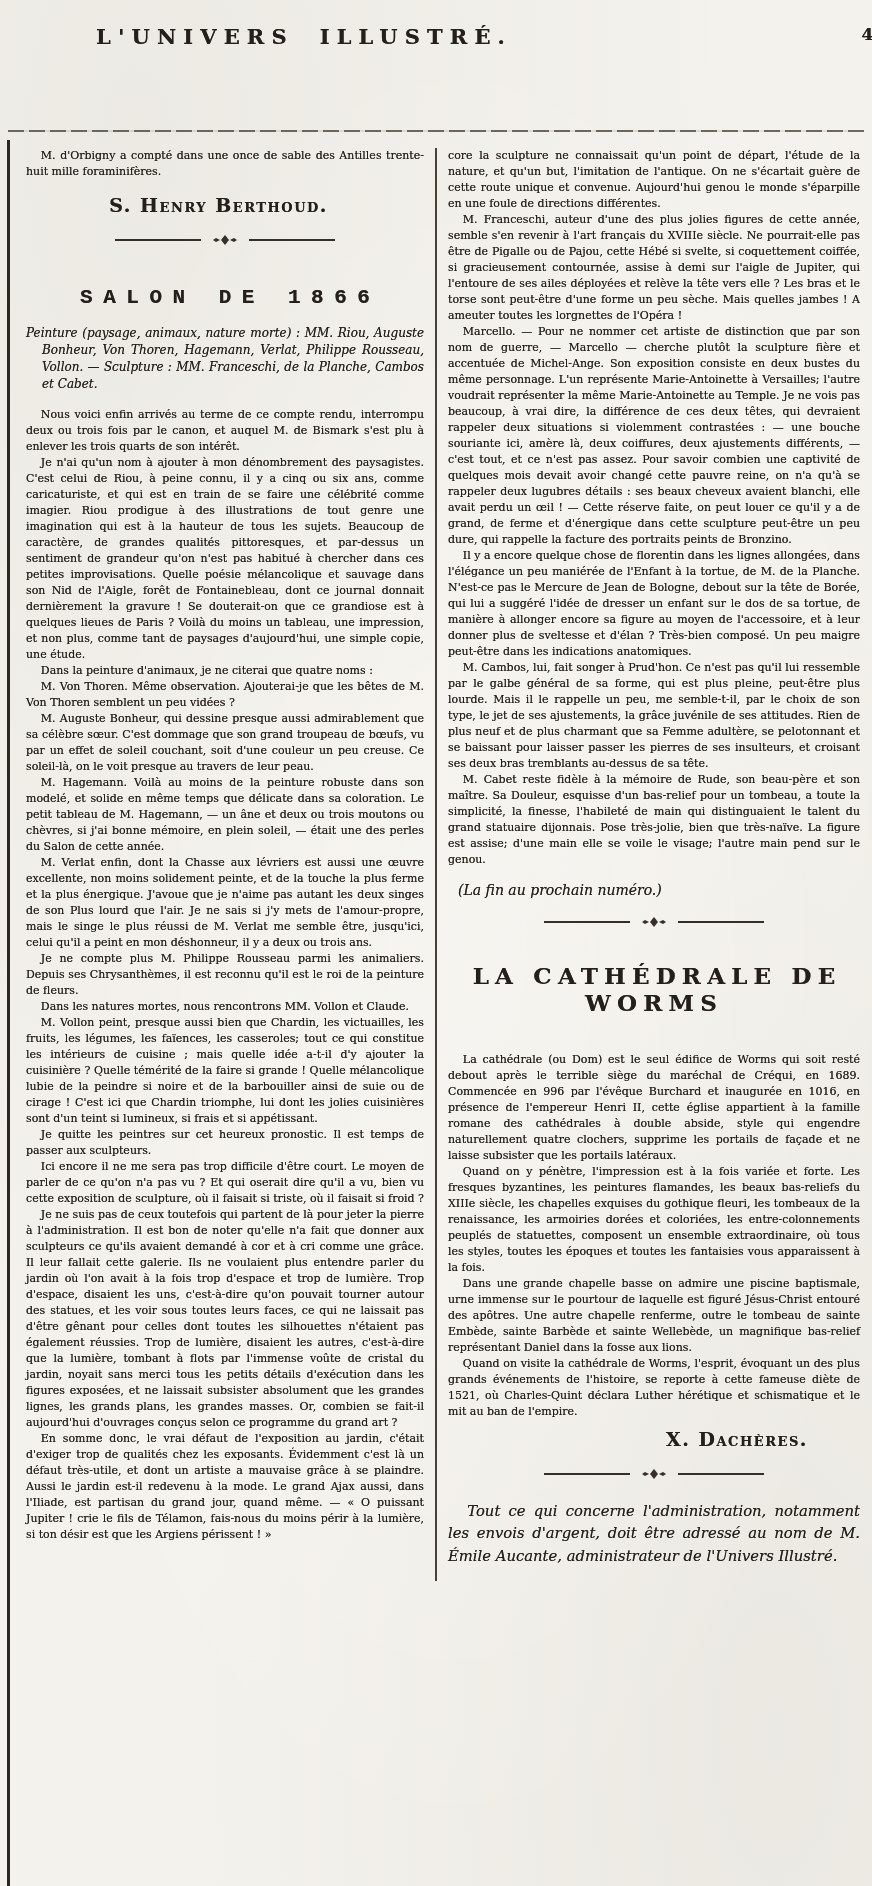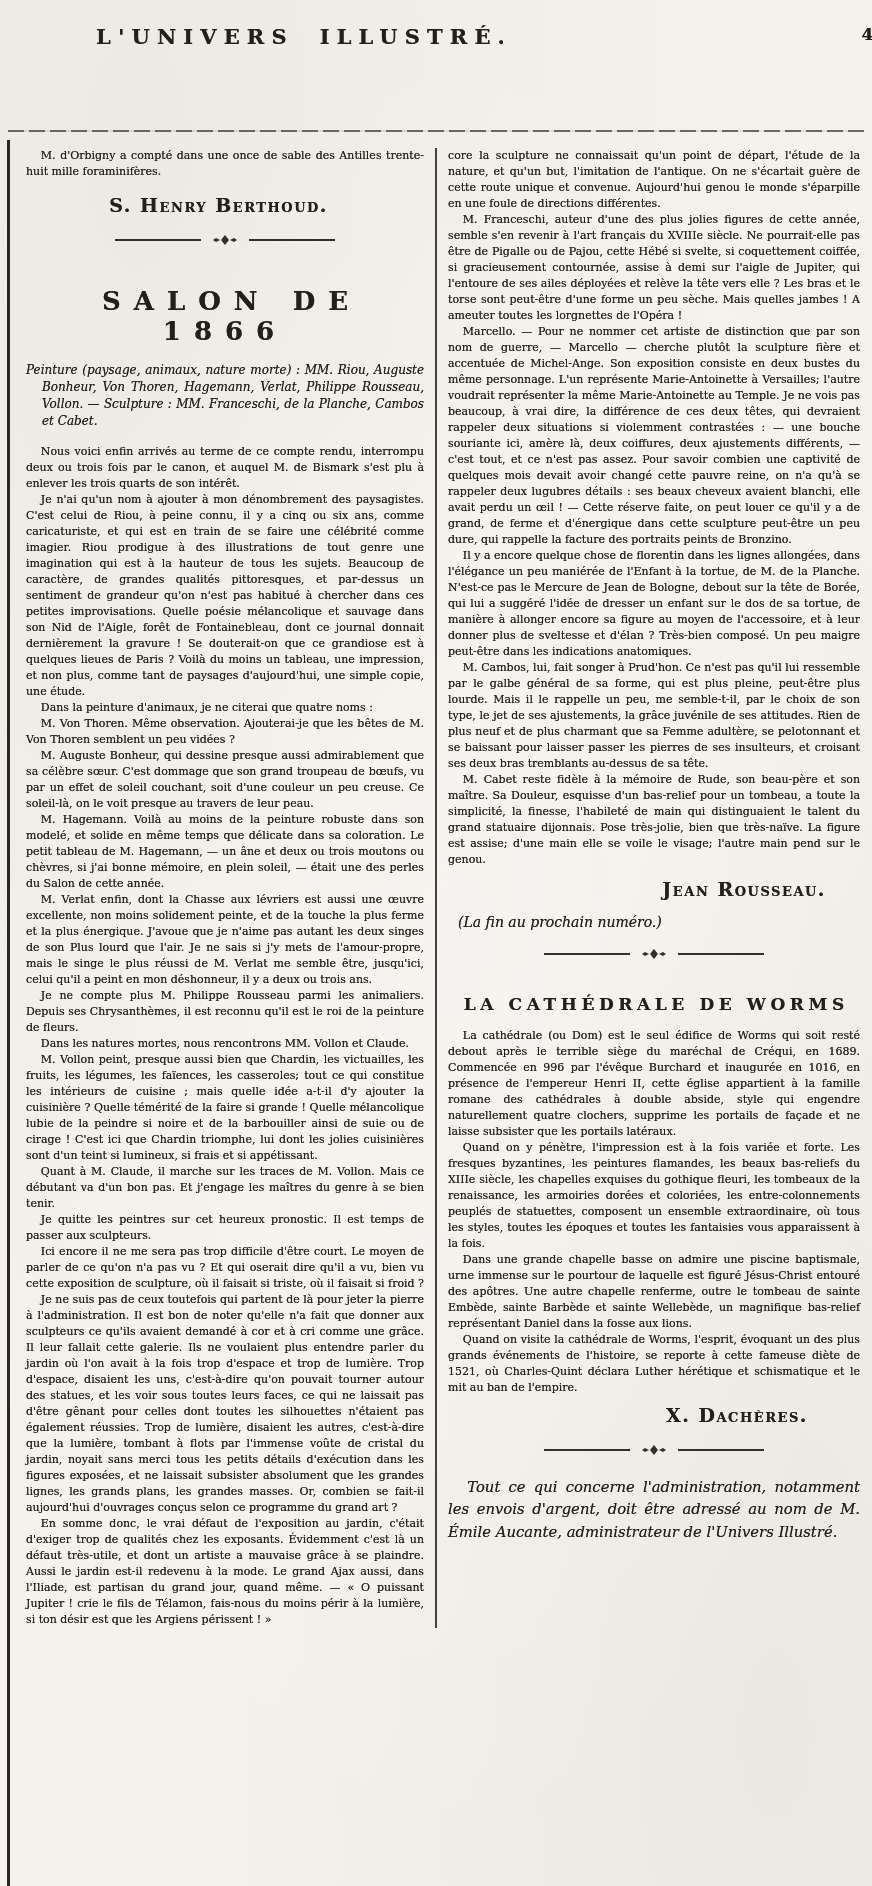--- a/index.html
+++ b/index.html
@@ -56,22 +56,22 @@
 
   
   .divider{display:flex;align-items:center;justify-content:center;margin:18px 0;}
   .divider .seg{height:1.5px;background:#342f29;width:86px;margin:0 7px;}
   .divider svg{display:block;}
 
   
   .article-title{
     text-align:center;font-weight:bold;margin:0;
   }
-  .salon-title{font-size:26px;letter-spacing:0.5em;text-indent:0.5em;margin:40px 0 16px;}
-  .worms-title{font-size:17px;letter-spacing:0.27em;text-indent:0.27em;margin:34px 0 14px;}
+  .salon-title{font-size:21px;letter-spacing:0.5em;text-indent:0.5em;margin:40px 0 16px;font-family:Liberation Mono, monospace;}
+  .worms-title{font-size:23px;letter-spacing:0.27em;text-indent:0.27em;margin:34px 0 36px;}
 
   .byline{
     font-size:12px;font-style:italic;line-height:1.42;text-align:justify;
     padding-left:16px;text-indent:-16px;margin:0 0 14px;
   }
 
   .admin-note{
     font-style:italic;font-size:14.8px;line-height:1.52;text-align:justify;
     text-indent:1.3em;margin:20px 0 14px;
   }
@@ -112,41 +112,39 @@
       <p class="par">Nous voici enfin arrivés au terme de ce compte rendu, interrompu deux ou trois fois par le canon, et auquel M. de Bismark s'est plu à enlever les trois quarts de son intérêt.</p>
       <p class="par">Je n'ai qu'un nom à ajouter à mon dénombrement des paysagistes. C'est celui de Riou, à peine connu, il y a cinq ou six ans, comme caricaturiste, et qui est en train de se faire une célébrité comme imagier. Riou prodigue à des illustrations de tout genre une imagination qui est à la hauteur de tous les sujets. Beaucoup de caractère, de grandes qualités pittoresques, et par-dessus un sentiment de grandeur qu'on n'est pas habitué à chercher dans ces petites improvisations. Quelle poésie mélancolique et sauvage dans son Nid de l'Aigle, forêt de Fontainebleau, dont ce journal donnait dernièrement la gravure ! Se douterait-on que ce grandiose est à quelques lieues de Paris ? Voilà du moins un tableau, une impression, et non plus, comme tant de paysages d'aujourd'hui, une simple copie, une étude.</p>
       <p class="par">Dans la peinture d'animaux, je ne citerai que quatre noms :</p>
       <p class="par">M. Von Thoren. Même observation. Ajouterai-je que les bêtes de M. Von Thoren semblent un peu vidées ?</p>
       <p class="par">M. Auguste Bonheur, qui dessine presque aussi admirablement que sa célèbre sœur. C'est dommage que son grand troupeau de bœufs, vu par un effet de soleil couchant, soit d'une couleur un peu creuse. Ce soleil-là, on le voit presque au travers de leur peau.</p>
       <p class="par">M. Hagemann. Voilà au moins de la peinture robuste dans son modelé, et solide en même temps que délicate dans sa coloration. Le petit tableau de M. Hagemann, — un âne et deux ou trois moutons ou chèvres, si j'ai bonne mémoire, en plein soleil, — était une des perles du Salon de cette année.</p>
       <p class="par">M. Verlat enfin, dont la Chasse aux lévriers est aussi une œuvre excellente, non moins solidement peinte, et de la touche la plus ferme et la plus énergique. J'avoue que je n'aime pas autant les deux singes de son Plus lourd que l'air. Je ne sais si j'y mets de l'amour-propre, mais le singe le plus réussi de M. Verlat me semble être, jusqu'ici, celui qu'il a peint en mon déshonneur, il y a deux ou trois ans.</p>
       <p class="par">Je ne compte plus M. Philippe Rousseau parmi les animaliers. Depuis ses Chrysanthèmes, il est reconnu qu'il est le roi de la peinture de fleurs.</p>
       <p class="par">Dans les natures mortes, nous rencontrons MM. Vollon et Claude.</p>
       <p class="par">M. Vollon peint, presque aussi bien que Chardin, les victuailles, les fruits, les légumes, les faïences, les casseroles; tout ce qui constitue les intérieurs de cuisine ; mais quelle idée a-t-il d'y ajouter la cuisinière ? Quelle témérité de la faire si grande ! Quelle mélancolique lubie de la peindre si noire et de la barbouiller ainsi de suie ou de cirage ! C'est ici que Chardin triomphe, lui dont les jolies cuisinières sont d'un teint si lumineux, si frais et si appétissant.</p>
-      <p class="par">Quant à M. Claude, il marche sur les traces de M. Vollon. Mais ce débutant va d'un bon pas. Et j'engage les maîtres du genre à se bien tenir.</p>
       <p class="par">Je quitte les peintres sur cet heureux pronostic. Il est temps de passer aux sculpteurs.</p>
       <p class="par">Ici encore il ne me sera pas trop difficile d'être court. Le moyen de parler de ce qu'on n'a pas vu ? Et qui oserait dire qu'il a vu, bien vu cette exposition de sculpture, où il faisait si triste, où il faisait si froid ?</p>
       <p class="par">Je ne suis pas de ceux toutefois qui partent de là pour jeter la pierre à l'administration. Il est bon de noter qu'elle n'a fait que donner aux sculpteurs ce qu'ils avaient demandé à cor et à cri comme une grâce. Il leur fallait cette galerie. Ils ne voulaient plus entendre parler du jardin où l'on avait à la fois trop d'espace et trop de lumière. Trop d'espace, disaient les uns, c'est-à-dire qu'on pouvait tourner autour des statues, et les voir sous toutes leurs faces, ce qui ne laissait pas d'être gênant pour celles dont toutes les silhouettes n'étaient pas également réussies. Trop de lumière, disaient les autres, c'est-à-dire que la lumière, tombant à flots par l'immense voûte de cristal du jardin, noyait sans merci tous les petits détails d'exécution dans les figures exposées, et ne laissait subsister absolument que les grandes lignes, les grands plans, les grandes masses. Or, combien se fait-il aujourd'hui d'ouvrages conçus selon ce programme du grand art ?</p>
       <p class="par">En somme donc, le vrai défaut de l'exposition au jardin, c'était d'exiger trop de qualités chez les exposants. Évidemment c'est là un défaut très-utile, et dont un artiste a mauvaise grâce à se plaindre. Aussi le jardin est-il redevenu à la mode. Le grand Ajax aussi, dans l'Iliade, est partisan du grand jour, quand même. — « O puissant Jupiter ! crie le fils de Télamon, fais-nous du moins périr à la lumière, si ton désir est que les Argiens périssent ! »</p>
 
     </div>
 
     <div class="col-gap">
       <div class="column-divider-line"></div>
     </div>
 
     <div class="col-right ink">
       <p class="par noindent">core la sculpture ne connaissait qu'un point de départ, l'étude de la nature, et qu'un but, l'imitation de l'antique. On ne s'écartait guère de cette route unique et convenue. Aujourd'hui genou le monde s'éparpille en une foule de directions différentes.</p>
       <p class="par">M. Franceschi, auteur d'une des plus jolies figures de cette année, semble s'en revenir à l'art français du XVIIIe siècle. Ne pourrait-elle pas être de Pigalle ou de Pajou, cette Hébé si svelte, si coquettement coiffée, si gracieusement contournée, assise à demi sur l'aigle de Jupiter, qui l'entoure de ses ailes déployées et relève la tête vers elle ? Les bras et le torse sont peut-être d'une forme un peu sèche. Mais quelles jambes ! A ameuter toutes les lorgnettes de l'Opéra !</p>
       <p class="par">Marcello. — Pour ne nommer cet artiste de distinction que par son nom de guerre, — Marcello — cherche plutôt la sculpture fière et accentuée de Michel-Ange. Son exposition consiste en deux bustes du même personnage. L'un représente Marie-Antoinette à Versailles; l'autre voudrait représenter la même Marie-Antoinette au Temple. Je ne vois pas beaucoup, à vrai dire, la différence de ces deux têtes, qui devraient rappeler deux situations si violemment contrastées : — une bouche souriante ici, amère là, deux coiffures, deux ajustements différents, — c'est tout, et ce n'est pas assez. Pour savoir combien une captivité de quelques mois devait avoir changé cette pauvre reine, on n'a qu'à se rappeler deux lugubres détails : ses beaux cheveux avaient blanchi, elle avait perdu un œil ! — Cette réserve faite, on peut louer ce qu'il y a de grand, de ferme et d'énergique dans cette sculpture peut-être un peu dure, qui rappelle la facture des portraits peints de Bronzino.</p>
       <p class="par">Il y a encore quelque chose de florentin dans les lignes allongées, dans l'élégance un peu maniérée de l'Enfant à la tortue, de M. de la Planche. N'est-ce pas le Mercure de Jean de Bologne, debout sur la tête de Borée, qui lui a suggéré l'idée de dresser un enfant sur le dos de sa tortue, de manière à allonger encore sa figure au moyen de l'accessoire, et à leur donner plus de sveltesse et d'élan ? Très-bien composé. Un peu maigre peut-être dans les indications anatomiques.</p>
       <p class="par">M. Cambos, lui, fait songer à Prud'hon. Ce n'est pas qu'il lui ressemble par le galbe général de sa forme, qui est plus pleine, peut-être plus lourde. Mais il le rappelle un peu, me semble-t-il, par le choix de son type, le jet de ses ajustements, la grâce juvénile de ses attitudes. Rien de plus neuf et de plus charmant que sa Femme adultère, se pelotonnant et se baissant pour laisser passer les pierres de ses insulteurs, et croisant ses deux bras tremblants au-dessus de sa tête.</p>
       <p class="par">M. Cabet reste fidèle à la mémoire de Rude, son beau-père et son maître. Sa Douleur, esquisse d'un bas-relief pour un tombeau, a toute la simplicité, la finesse, l'habileté de main qui distinguaient le talent du grand statuaire dijonnais. Pose très-jolie, bien que très-naïve. La figure est assise; d'une main elle se voile le visage; l'autre main pend sur le genou.</p>
 
-      <div class="author-sig sig-rousseau">Jean Rousseau.</div>
       <p class="continuation-note">(La fin au prochain numéro.)</p>
 
       <div class="divider">
         <span class="seg"></span>
         <svg width="34" height="12" viewBox="0 0 34 12">
           <g fill="#342f29">
             <path d="M17 1 L21 6 L17 11 L13 6 Z"></path>
             <path d="M8 4 L12 6 L8 8 L5 6 Z"></path>
             <path d="M26 4 L29 6 L26 8 L22 6 Z"></path>
           </g>

